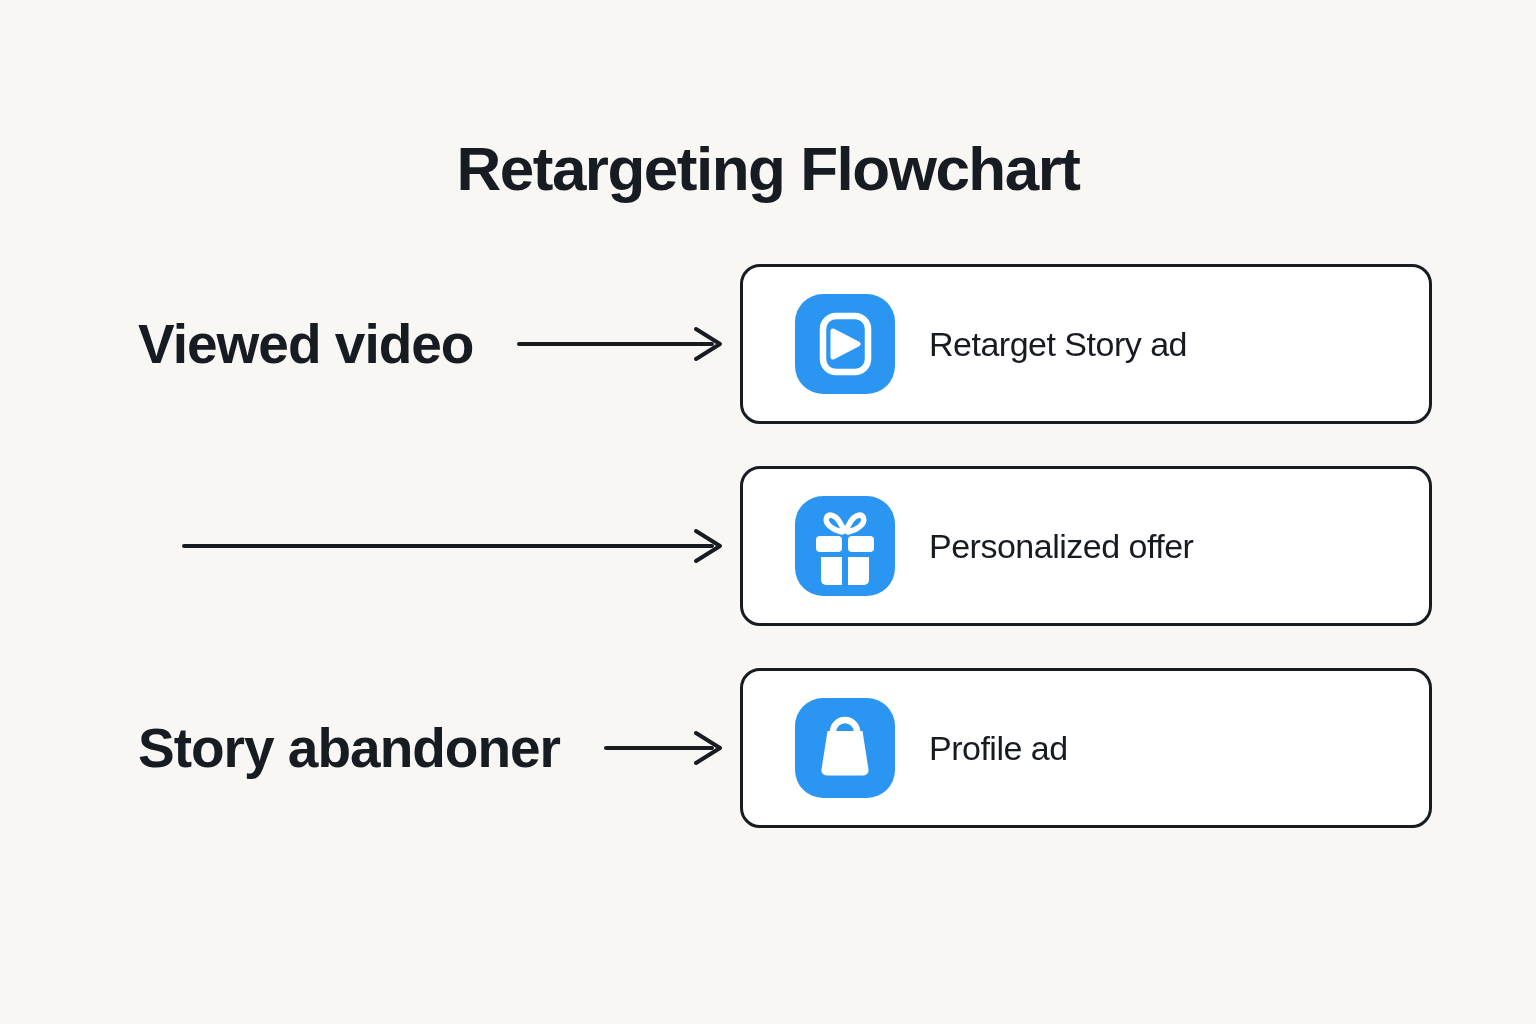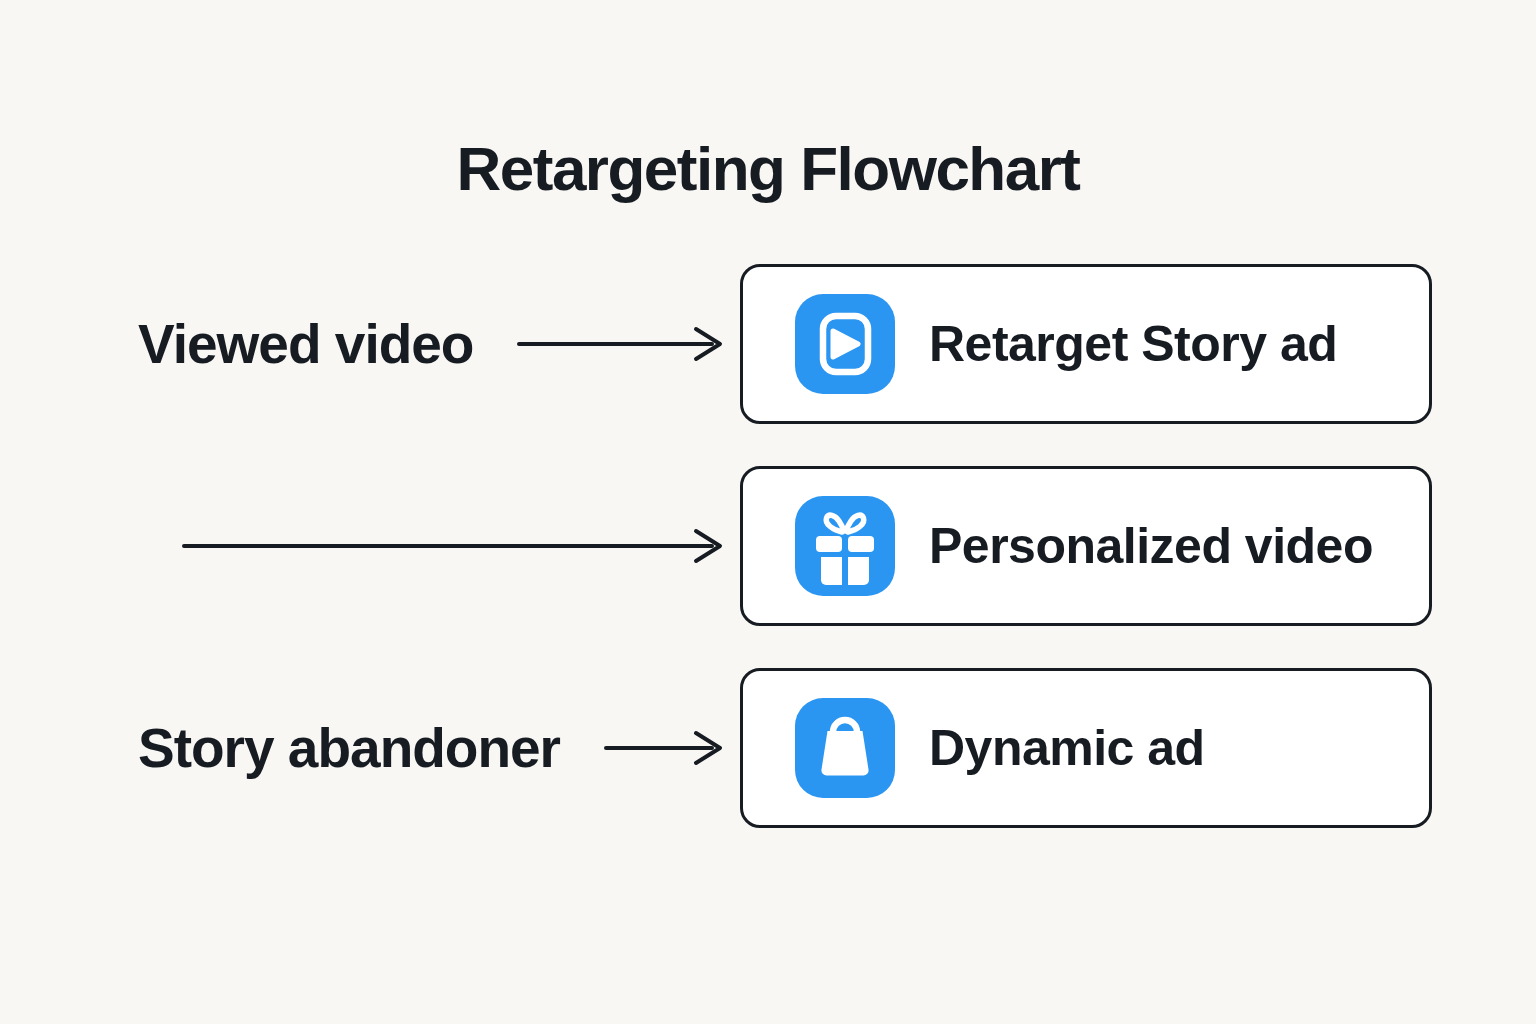--- a/index.html
+++ b/index.html
@@ -51,21 +51,21 @@
     flex:none;width:692px;height:160px;
     background:var(--box-bg);
     border:3.5px solid var(--ink);
     border-radius:20px;
     display:flex;align-items:center;
     padding-left:52px;gap:34px;
   }
   .app-icon{width:100px;height:100px;flex:none;color:var(--accent-blue);}
   .app-icon svg{width:100%;height:100%;display:block;}
   .action-label{
-    font-size:50px;font-weight:700;letter-spacing:-0.5px;
+    font-size:34px;font-weight:400;letter-spacing:-0.5px;
     white-space:nowrap;line-height:1;
   }
 </style>
 </head>
 <body>
 
 <div class="page">
 
   <h1 class="title">Retargeting Flowchart</h1>
 
@@ -103,38 +103,38 @@
           <svg viewBox="0 0 100 100">
             <rect width="100" height="100" rx="28" fill="currentColor"></rect>
             <path d="M47 36 C38 34 29.5 28 31.5 22 C33.5 17 40 19 44 25 C46 28 48 32 49 35" fill="none" stroke="#FFFFFF" stroke-width="5.5" stroke-linecap="round"></path>
             <path d="M53 36 C62 34 70.5 28 68.5 22 C66.5 17 60 19 56 25 C54 28 52 32 51 35" fill="none" stroke="#FFFFFF" stroke-width="5.5" stroke-linecap="round"></path>
             <rect x="21" y="40" width="26" height="16" rx="4" fill="#FFFFFF"></rect>
             <rect x="53" y="40" width="26" height="16" rx="4" fill="#FFFFFF"></rect>
             <path d="M26 61 H47 V89 H31 A5 5 0 0 1 26 84 Z" fill="#FFFFFF"></path>
             <path d="M53 61 H74 V84 A5 5 0 0 1 69 89 H53 Z" fill="#FFFFFF"></path>
           </svg>
         </span>
-        <span class="action-label">Personalized video</span>
+        <span class="action-label">Personalized offer</span>
       </div>
     </div>
 
     <div class="row">
       <div class="source-label">Story abandoner</div>
       <div class="arrow">
         <div class="arrow-line"></div>
         <svg class="arrow-head" viewBox="0 0 36 46">
           <path d="M6 8 L30 23 L6 38" fill="none" stroke="currentColor" stroke-width="4" stroke-linecap="round" stroke-linejoin="round"></path>
         </svg>
       </div>
       <div class="action-box">
         <span class="app-icon">
           <svg viewBox="0 0 100 100">
             <rect width="100" height="100" rx="28" fill="currentColor"></rect>
             <path d="M38 42 V34 A12 12 0 0 1 62 34 V42" fill="none" stroke="#FFFFFF" stroke-width="6.5"></path>
             <path d="M32.5 33 H67.5 L73.5 71.5 A5.2 5.2 0 0 1 68.3 77.5 H31.7 A5.2 5.2 0 0 1 26.5 71.5 Z" fill="#FFFFFF"></path>
           </svg>
         </span>
-        <span class="action-label">Dynamic ad</span>
+        <span class="action-label">Profile ad</span>
       </div>
     </div>
 
   </div>
 </div>
 
 </body></html>

